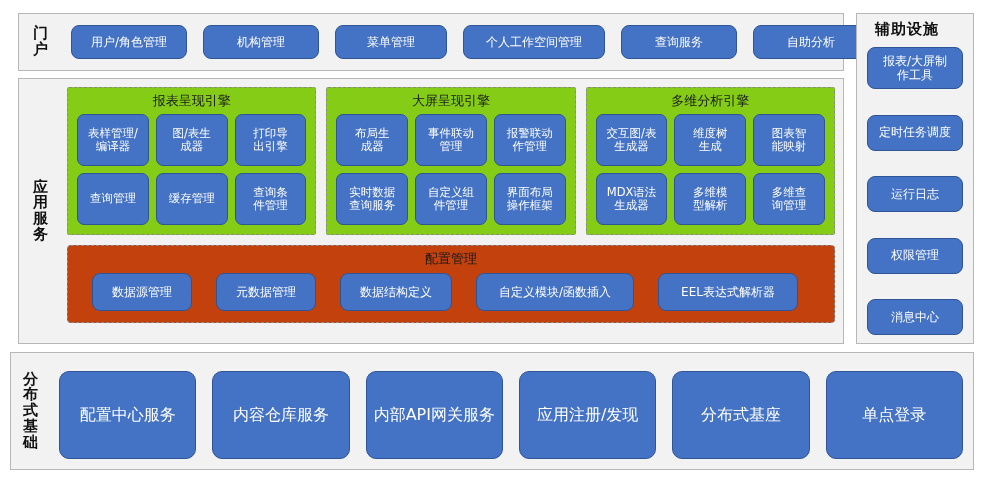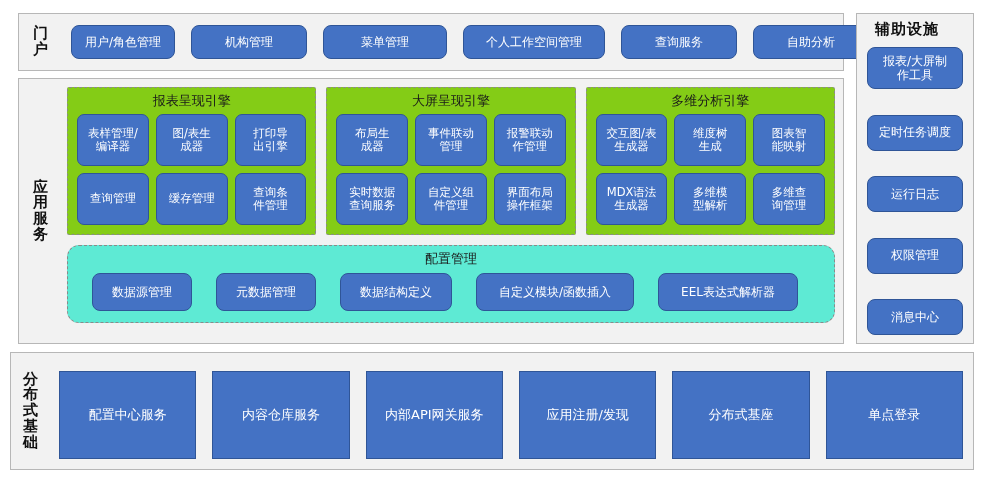--- a/index.html
+++ b/index.html
@@ -127,23 +127,23 @@
     display: grid;
     grid-template-columns: repeat(3, 1fr);
     grid-template-rows: repeat(2, 1fr);
     gap: 7px;
   }
   .engine-grid .btn { font-size: 11.5px; border-radius: 7px; }
 
   .config {
     margin-top: 10px;
     height: 78px;
-    background: #5eead4;
+    background: #c2410c;
     border: 1px dashed #8a8a8a;
-    border-radius: 12px;
+    border-radius: 4px;
     box-sizing: border-box;
     padding: 4px 10px 8px 10px;
     display: flex;
     flex-direction: column;
   }
   .config-title {
     text-align: center;
     font-size: 13px;
     color: #1a1a1a;
     margin-bottom: 4px;
@@ -166,38 +166,38 @@
   #distbase { left: 10px; top: 352px; width: 964px; height: 118px; }
   #distbase .content {
     position: absolute;
     left: 48px; right: 10px; top: 10px; bottom: 10px;
     display: flex;
     align-items: stretch;
     gap: 16px;
   }
   #distbase .btn {
     flex: 1 1 0;
-    font-size: 13px;
-    border-radius: 0;
+    font-size: 16px;
+    border-radius: 10px;
     margin-top: 8px;
   }
   #distbase .side-label { width: 40px; font-size: 15px; }
 </style>
 </head>
 <body>
 
 <div id="page">
 
   <div class="panel" id="portal">
     <div class="side-label vertical">门
 户</div>
     <div class="btns">
-        <div class="btn" style="width: 104px;">用户/角色管理</div>
+        <div class="btn" style="width: 116px;">用户/角色管理</div>
         <div class="btn" style="width: 116px;">机构管理</div>
-        <div class="btn" style="width: 124px;">菜单管理</div>
+        <div class="btn" style="width: 112px;">菜单管理</div>
         <div class="btn" style="width: 142px;">个人工作空间管理</div>
         <div class="btn" style="width: 116px;">查询服务</div>
         <div class="btn" style="width: 116px;">自助分析</div>
       </div>
   </div>
 
   <div class="panel" id="aux">
     <div class="aux-title">辅助设施</div>
     <div class="aux-list">
         <div class="btn tall">报表/大屏制

